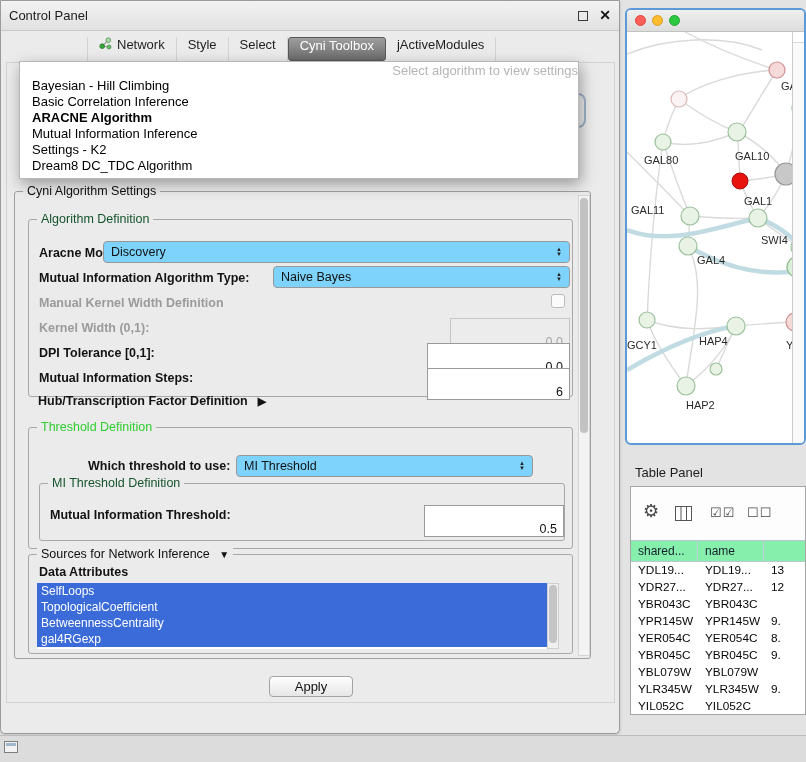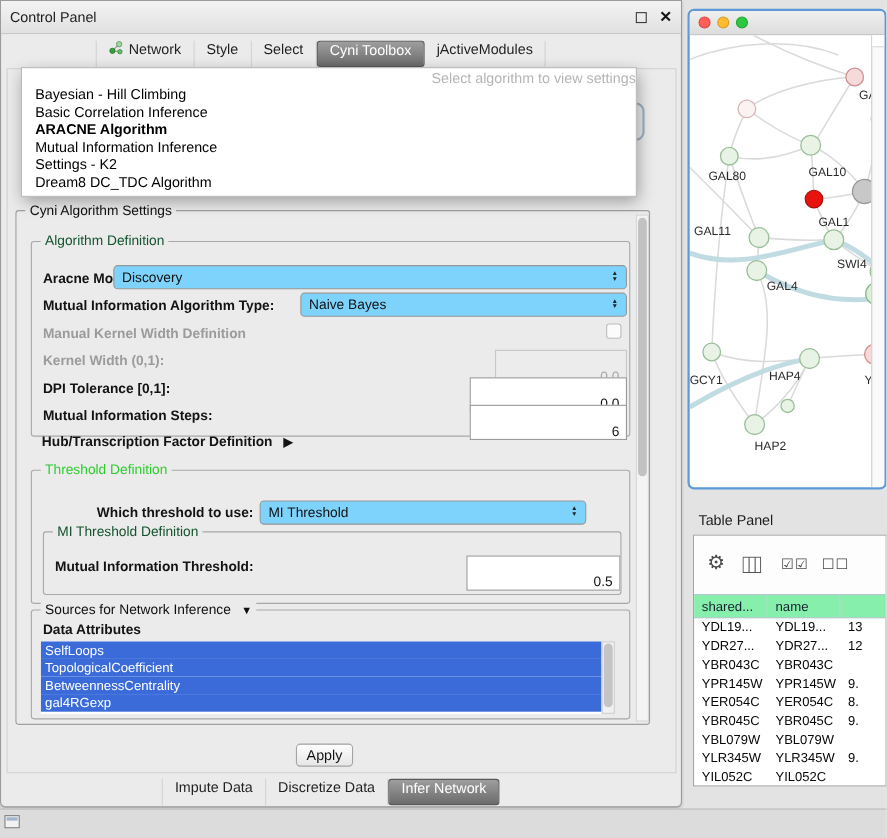--- a/index.html
+++ b/index.html
@@ -82,21 +82,21 @@
   #attrScroll{position:absolute;left:518px;top:28px;width:12px;height:66px;
     background:#f0f0f0;border:1px solid #cfcfcf}
   #attrScroll .thumb{position:absolute;left:1px;right:1px;top:1px;height:58px;
     background:#c4c4c4;border-radius:4px}
 
   #settingsScroll{position:absolute;left:563px;top:3px;width:12px;height:461px;
     background:#f3f3f3;border:1px solid #d5d5d5}
   #settingsScroll .thumb{position:absolute;left:1px;right:1px;top:2px;height:235px;
     background:#c2c2c2;border-radius:5px}
 
-  #applyBtn{position:absolute;left:268px;top:675px;width:52px;height:21px;
+  #applyBtn{position:absolute;left:268px;top:675px;width:84px;height:21px;
     background:linear-gradient(#fefefe,#e6e6e6);border:1px solid #a3a3a3;border-radius:4px;
     font-size:13px;color:#111;font-family:inherit}
 
   
   #networkWindow{position:absolute;left:625px;top:8px;width:181px;height:437px;
     border:2px solid #5c99d6;border-radius:6px;background:#fff;overflow:hidden}
   #nwTitle{position:absolute;left:0;top:0;right:0;height:22px;
     background:linear-gradient(#efefef,#dddddd);border-bottom:1px solid #c2c2c2}
   .tl{position:absolute;top:5px;width:11px;height:11px;border-radius:50%}
   #tlRed{left:8px;background:#ff5f57;border:1px solid #e0443e}
@@ -279,31 +279,20 @@
           <div class="thumb"></div>
         </div>
       </div>
 
       <div id="settingsScroll">
         <div class="thumb"></div>
       </div>
     </div>
 
     <button id="applyBtn">Apply</button>
-    <div class="tabbar" id="bottomTabs">
-        <div class="tab">
-          <span>Impute Data</span>
-        </div>
-        <div class="tab">
-          <span>Discretize Data</span>
-        </div>
-        <div class="tab tab-selected">
-          <span>Infer Network</span>
-        </div>
-      </div>
   </div>
 
   <div id="networkWindow">
     <div id="nwTitle">
       <div class="tl" id="tlRed"></div>
       <div class="tl" id="tlYellow"></div>
       <div class="tl" id="tlGreen"></div>
     </div>
     <svg id="netSvg" width="165" height="411" viewBox="0 0 165 411">
       <path class="e-thin" d="M0,22 C40,6 95,2 135,18"></path>

